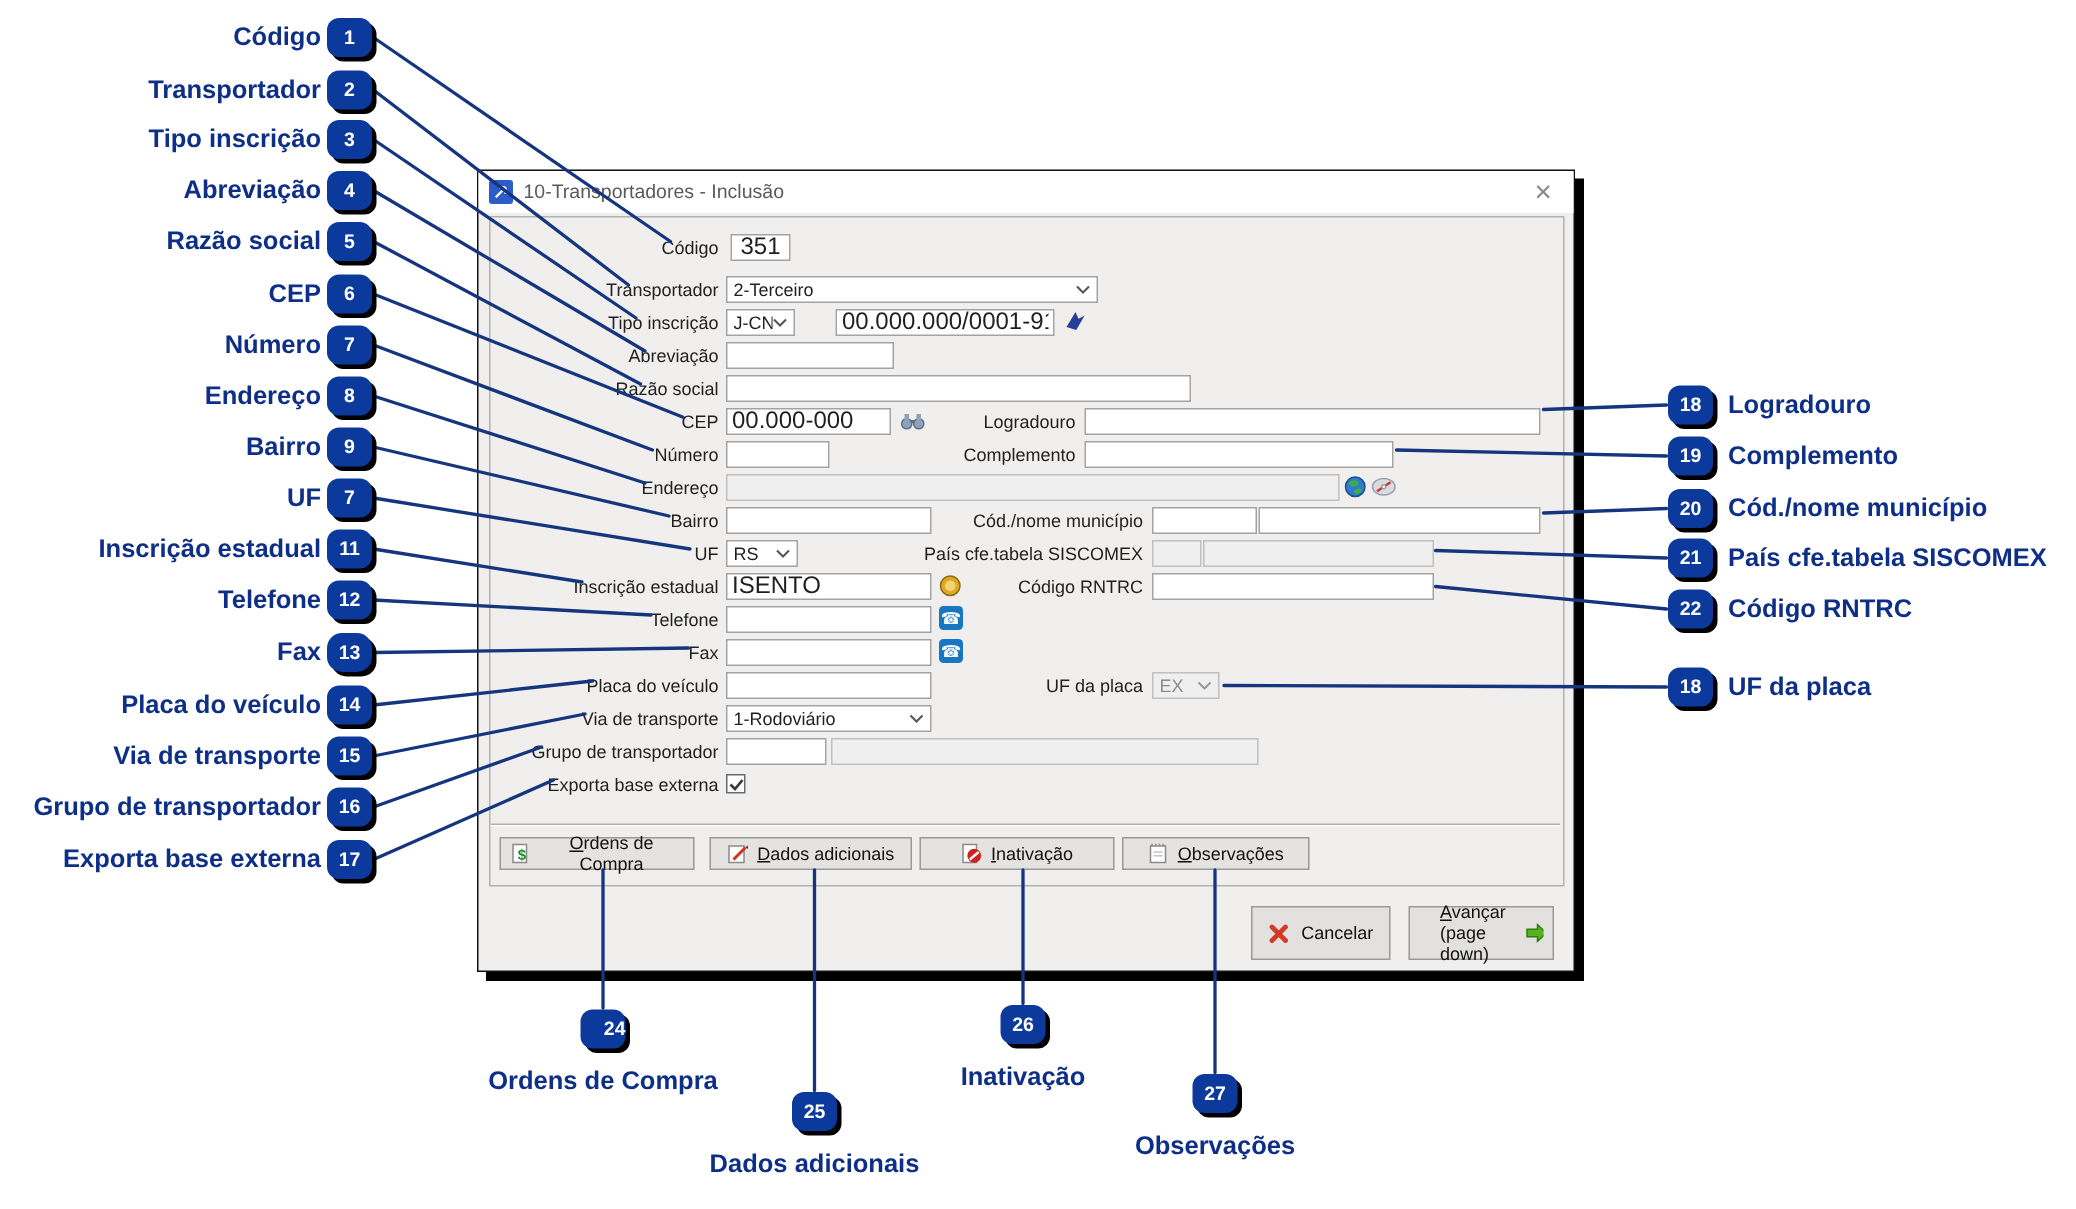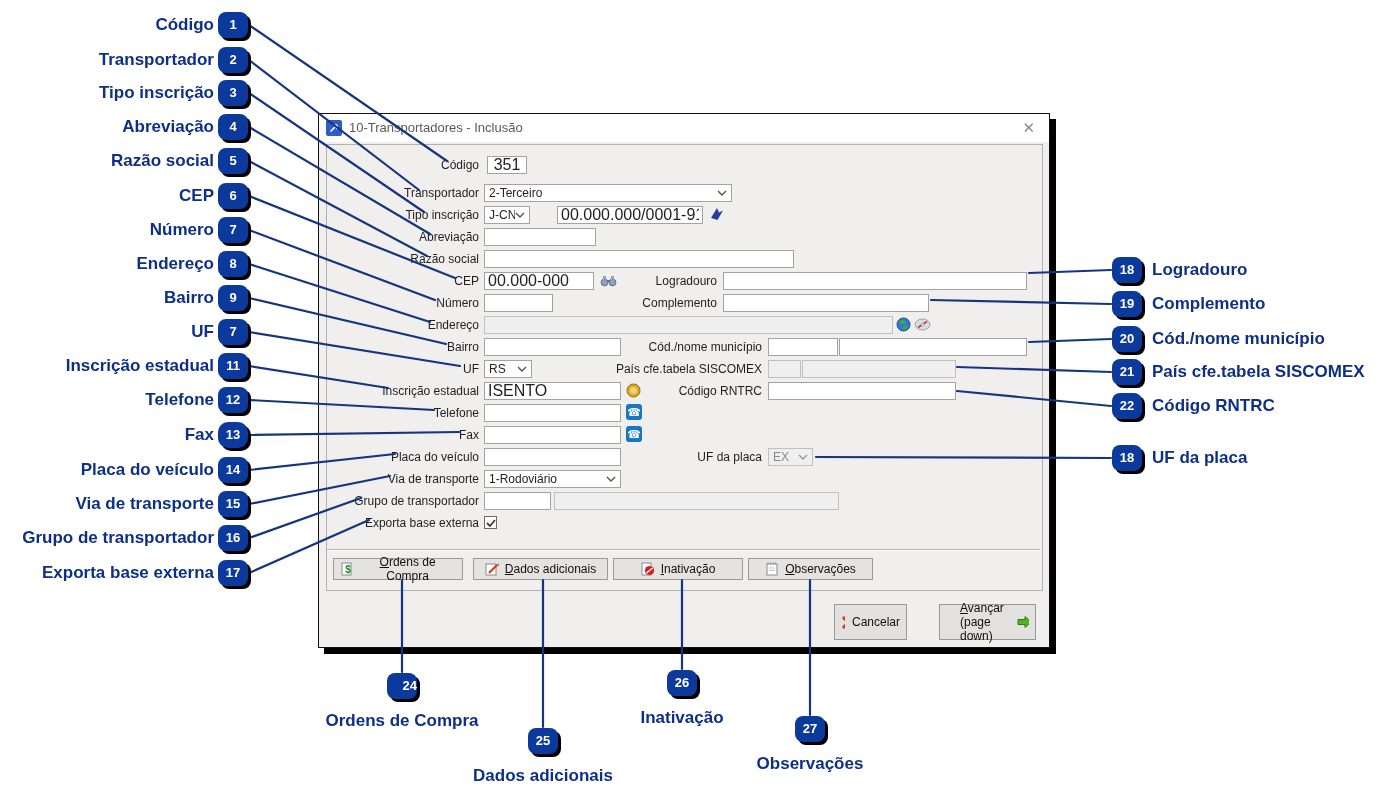--- a/index.html
+++ b/index.html
@@ -254,21 +254,21 @@
         <line x1="3" y1="2" x2="3" y2="0.5" stroke="#8a8a8a"></line>
           <line x1="5.5" y1="2" x2="5.5" y2="0.5" stroke="#8a8a8a"></line>
         <line x1="8" y1="2" x2="8" y2="0.5" stroke="#8a8a8a"></line>
           <line x1="10.5" y1="2" x2="10.5" y2="0.5" stroke="#8a8a8a"></line>
         <line x1="4" y1="6" x2="10" y2="6" stroke="#bfc6cc"></line>
           <line x1="4" y1="8.5" x2="10" y2="8.5" stroke="#bfc6cc"></line>
       </svg>
       <span><u>O</u>bservações</span>
     </button>
 
-    <button class="actbtn" style="left:515px;width:73px;">
+    <button class="actbtn" style="left:515px;width:93px;">
       <svg width="15" height="15">
         <line x1="3" y1="3" x2="12" y2="12" stroke="#d43a28" stroke-width="3.2" stroke-linecap="round"></line>
         <line x1="12" y1="3" x2="3" y2="12" stroke="#d43a28" stroke-width="3.2" stroke-linecap="round"></line>
       </svg>
       <span>Cancelar</span>
     </button>
     <button class="actbtn" style="left:620px;width:97px;padding-left:20px;">
       <span class="two">
         <span><u>A</u>vançar</span><br>
         <span>(page down)</span>

